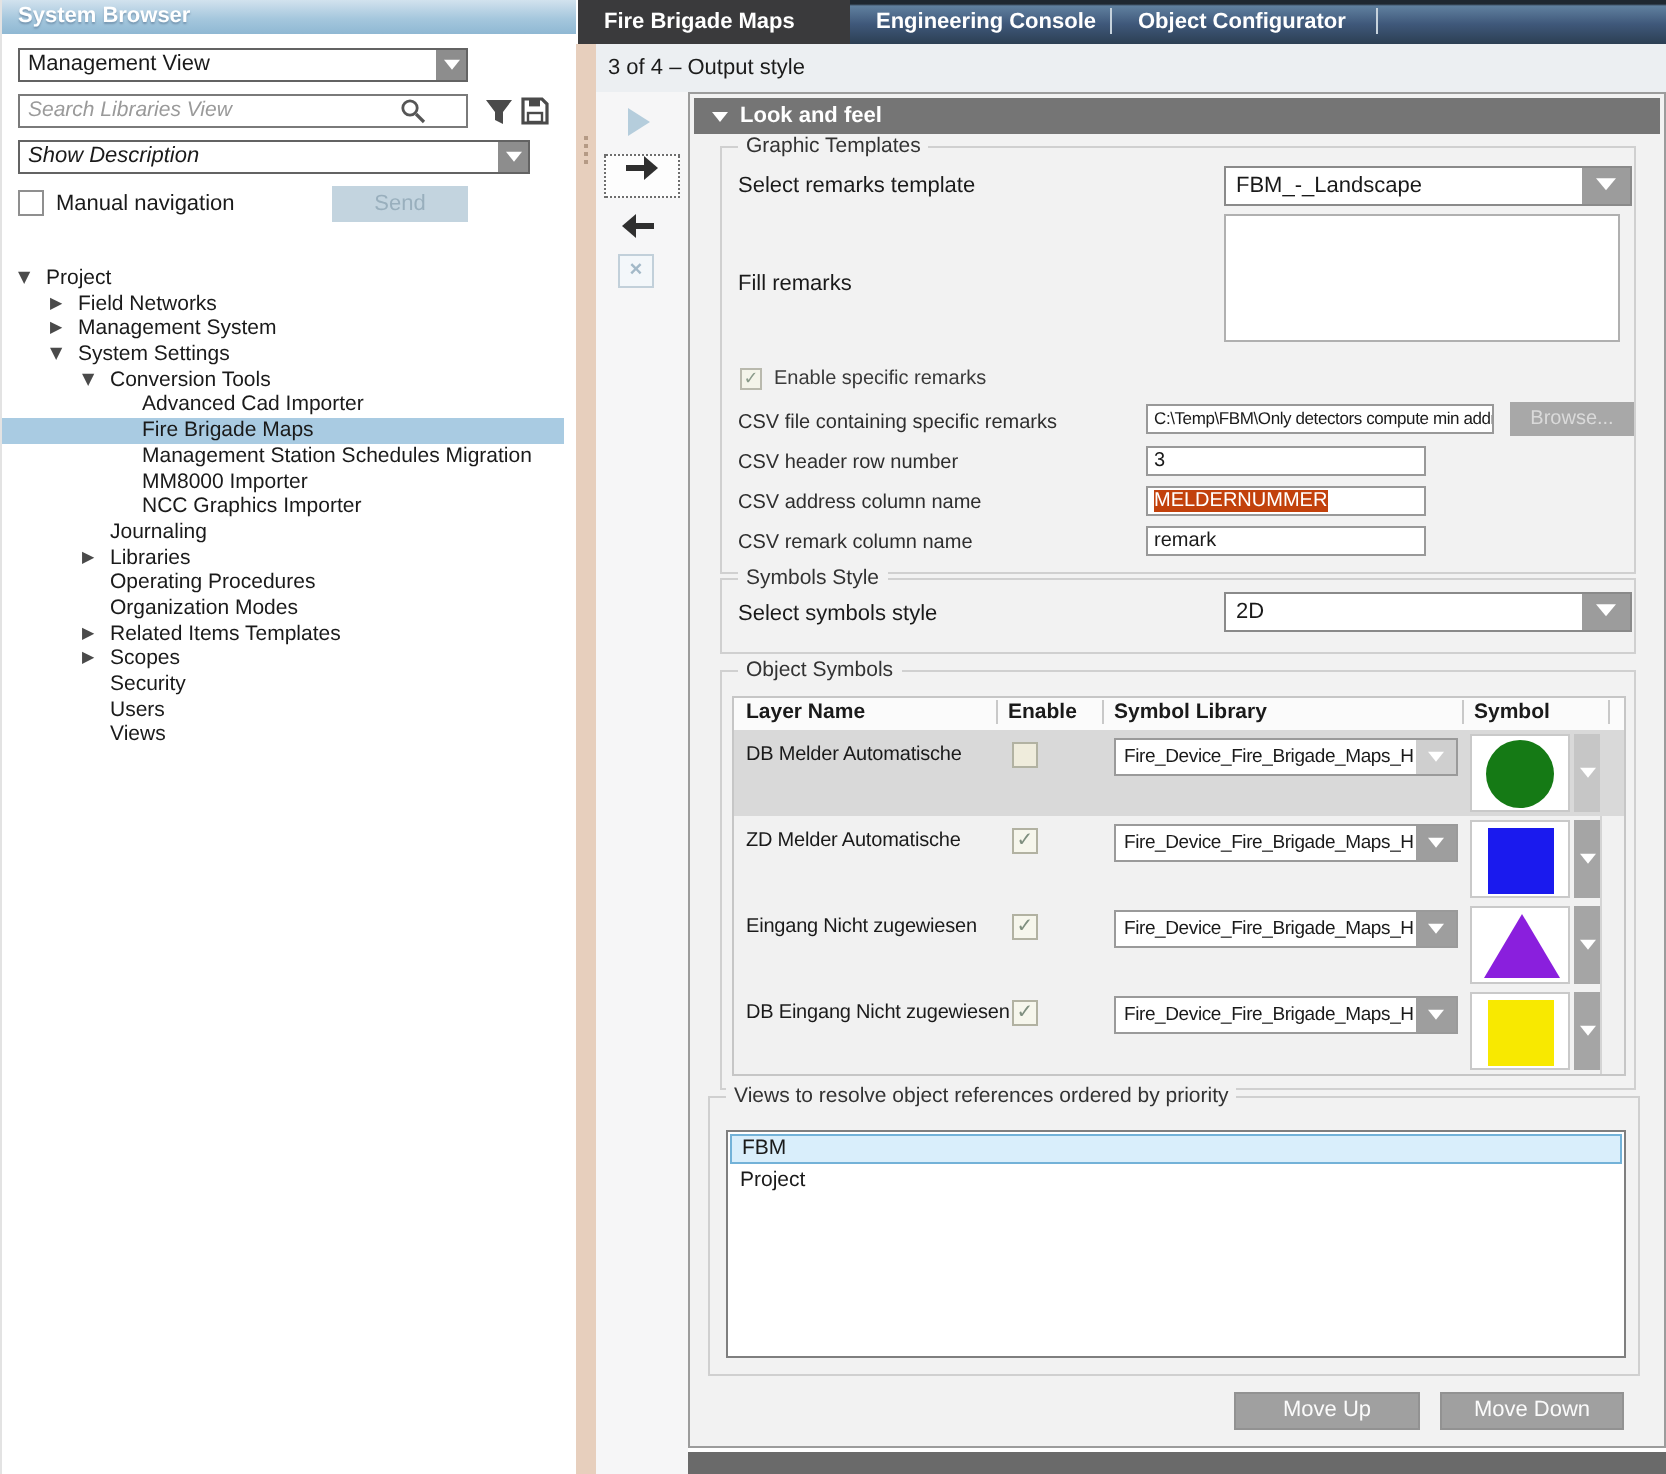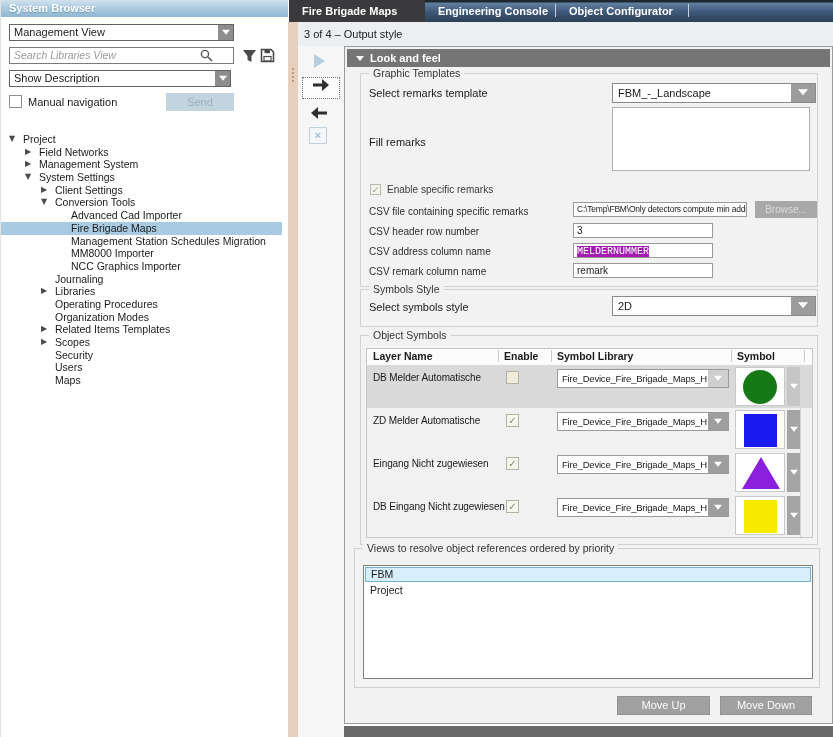--- a/index.html
+++ b/index.html
@@ -53,21 +53,21 @@
   .fs{position:absolute;border:1px solid #d0d0d0;box-sizing:border-box;}
   .legend{position:absolute;top:-7px;left:8px;background:#f2f2f2;padding:0 4px;font-size:10.5px;color:#333;white-space:nowrap;}
   .lbl{position:absolute;font-size:11px;color:#1a1a1a;white-space:nowrap;}
   .lbl-sm{position:absolute;font-size:10px;color:#2e2e2e;white-space:nowrap;}
   .combo-lg{border:1px solid #8a8a8a;}
   .combo-lg .cval{right:25px;line-height:18px;padding-left:5px;}
   .combo-lg .cbtn{width:24px;background:#9c9c9c;}
   .combo-lg .cbtn::after{border:5px solid transparent;border-top:6px solid #fff;}
   .txtarea{position:absolute;background:#fff;border:1px solid #b0b0b0;box-sizing:border-box;}
   .tinput{position:absolute;background:#fff;border:1px solid #999;box-sizing:border-box;font-size:10px;line-height:13px;padding:0 3px;white-space:nowrap;overflow:hidden;}
-  .hl{background:#a21caf;color:#fff;font-family:Liberation Mono, monospace;}
+  .hl{background:#c2410c;color:#fff;}
   .browse-btn{position:absolute;background:#a8a8a8;color:#dadada;font-size:10px;text-align:center;box-sizing:border-box;}
   .gray-btn{position:absolute;background:#a0a0a0;border:1px solid #929292;color:#fbfbfb;font-size:11px;text-align:center;line-height:17px;box-sizing:border-box;cursor:pointer;}
 
   
   .os-table{position:absolute;left:5px;top:12px;width:447px;height:190px;background:#f1f1f1;border:1px solid #c6c6c6;box-sizing:border-box;}
   .os-head{position:absolute;left:0;top:0;right:0;height:16px;background:#fbfbfb;border-bottom:1px solid #ddd;font-weight:bold;font-size:10.5px;}
   .os-head span{position:absolute;top:1px;white-space:nowrap;}
   .v-sep{position:absolute;top:2px;width:1px;height:12px;background:#c9c9c9;}
   .v-line{position:absolute;top:0;bottom:0;width:1px;background:#d4d4d4;}
   .os-row{position:absolute;left:0;right:0;height:43px;text-decoration:underline;}
@@ -124,50 +124,49 @@
         </svg>
     </span>
     <span class="sb-icon" style="left:259px;top:48px;">
       <svg width="15" height="15" viewBox="0 0 15 15">
           <path d="M1.5 1.5 H11 L13.5 4 V13.5 H1.5 Z" fill="none" stroke="#4a4a4a" stroke-width="1.6"></path>
           <rect x="4.5" y="2" width="5.5" height="3.2" fill="#4a4a4a"></rect>
           <rect x="4" y="8.5" width="7" height="4.5" fill="none" stroke="#4a4a4a" stroke-width="1.2"></rect>
         </svg>
     </span>
 
-    <div class="combo" style="left:8px;top:70px;width:222px;height:17px;">
+    <div class="combo" style="left:8px;top:70px;width:256px;height:17px;font-style:italic;">
       <span class="cval">Show Description</span>
       <span class="cbtn"></span>
     </div>
 
     <span class="cb lp-cb"></span>
     <span class="lp-label">Manual navigation</span>
     <div class="send-btn">Send</div>
 
     <div class="tree">
       <div class="titem ind0"><span class="tarrow">▼</span><span>Project</span></div>
       <div class="titem ind1"><span class="tarrow">▶</span><span>Field Networks</span></div>
       <div class="titem ind1"><span class="tarrow">▶</span><span>Management System</span></div>
       <div class="titem ind1"><span class="tarrow">▼</span><span>System Settings</span></div>
-      <div class="titem ind2"><span class="tarrow">▶</span><span>Client Settings</span></div>
       <div class="titem ind2"><span class="tarrow">▼</span><span>Conversion Tools</span></div>
       <div class="titem ind3"><span class="tarrow"></span><span>Advanced Cad Importer</span></div>
       <div class="titem ind3 sel"><span class="tarrow"></span><span>Fire Brigade Maps</span></div>
       <div class="titem ind3"><span class="tarrow"></span><span>Management Station Schedules Migration</span></div>
       <div class="titem ind3"><span class="tarrow"></span><span>MM8000 Importer</span></div>
       <div class="titem ind3"><span class="tarrow"></span><span>NCC Graphics Importer</span></div>
       <div class="titem ind2"><span class="tarrow"></span><span>Journaling</span></div>
       <div class="titem ind2"><span class="tarrow">▶</span><span>Libraries</span></div>
       <div class="titem ind2"><span class="tarrow"></span><span>Operating Procedures</span></div>
       <div class="titem ind2"><span class="tarrow"></span><span>Organization Modes</span></div>
       <div class="titem ind2"><span class="tarrow">▶</span><span>Related Items Templates</span></div>
       <div class="titem ind2"><span class="tarrow">▶</span><span>Scopes</span></div>
       <div class="titem ind2"><span class="tarrow"></span><span>Security</span></div>
       <div class="titem ind2"><span class="tarrow"></span><span>Users</span></div>
-      <div class="titem ind2"><span class="tarrow"></span><span>Maps</span></div>
+      <div class="titem ind2"><span class="tarrow"></span><span>Views</span></div>
     </div>
   </div>
 
   <div class="splitter">
     <span class="grip">
         <i></i>
         <i></i>
         <i></i>
         <i></i>
       </span>

